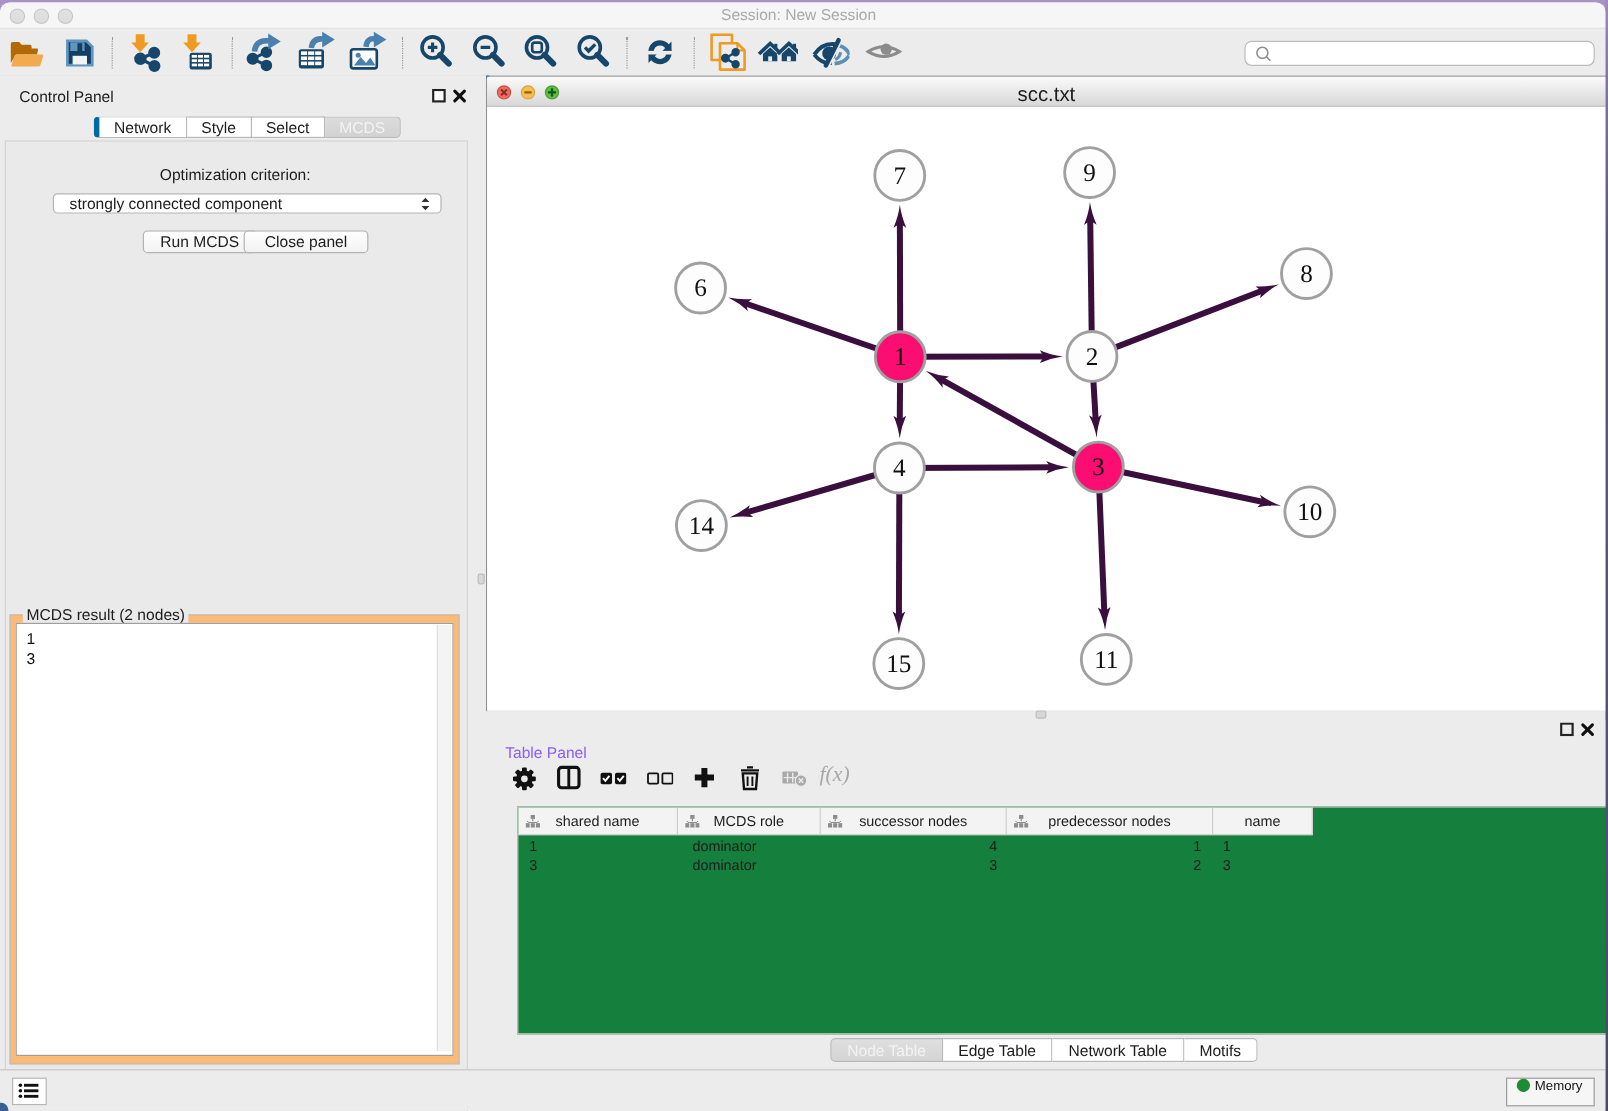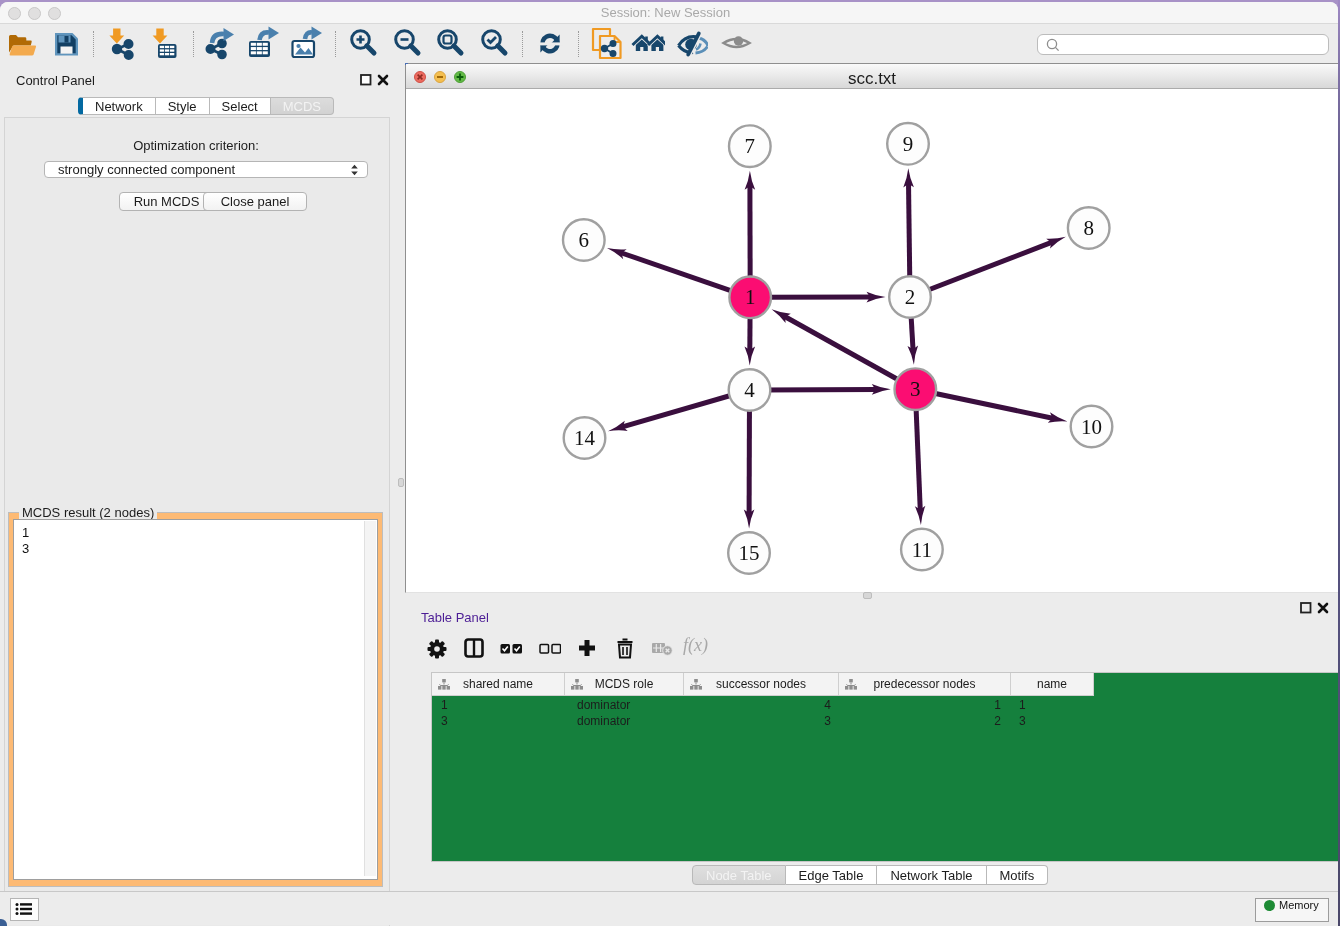--- a/index.html
+++ b/index.html
@@ -31,21 +31,21 @@
 #vsplit{position:absolute;left:392px;top:61px;width:13px;height:830px;background:#ececec;}
 
 #frame{position:absolute;left:405px;top:61px;width:934px;height:530px;border:1px solid #8f8f8f;border-bottom:1px solid #e2e2e2;background:#fff;box-sizing:border-box;}
 #ftitle{position:absolute;left:0;top:0;width:100%;height:24px;background:linear-gradient(#fafafa,#d8d8d8);border-bottom:1px solid #ababab;}
 #ftext{position:absolute;top:5px;width:100%;text-align:center;font-size:17px;color:#1c1c1c;}
 .ftl{position:absolute;top:6.5px;width:12px;height:12px;border-radius:50%;box-sizing:border-box;}
 .ftl svg{display:block;}
 #canvas{position:absolute;left:0;top:25px;width:932px;height:503px;background:#fff;overflow:hidden;}
 
 #tpanel{position:absolute;left:405px;top:598px;width:935px;height:293px;background:#ececec;}
-#tphead{position:absolute;left:16px;top:10px;font-size:13px;color:#4c1d95;}
+#tphead{position:absolute;left:16px;top:20px;font-size:13px;color:#8b5cf6;}
 #ttoolbar{position:absolute;left:13px;top:28px;right:8px;height:38px;}
 #ttable{position:absolute;left:26px;top:72px;width:915px;height:188px;background:#15803d;border:1px solid #c6c6c6;font-size:12px;}
 #thead{position:absolute;left:0;top:0;height:22px;background:#f3f3f3;border-bottom:1px solid #cfcfcf;display:flex;}
 .th{box-sizing:border-box;border-right:1px solid #cfcfcf;text-align:center;line-height:22px;color:#1c1c1c;position:relative;}
 .sorticon{position:absolute;left:6px;top:6px;}
 .trow{position:absolute;left:0;height:16px;line-height:16px;display:flex;color:#1c1c1c;}
 .td{box-sizing:border-box;}
 #btabs{position:absolute;left:287px;top:265px;height:20px;display:flex;font-size:13px;}
 .btab{background:#fff;border:1px solid #b9b9b9;border-left:none;padding:1px 13px 0;line-height:17px;color:#1c1c1c;}
 .btab.sel{background:linear-gradient(#dfdfdf,#d4d4d4);color:#f3f3f3;border-radius:4px 0 0 4px;border-left:1px solid #b9b9b9;}

